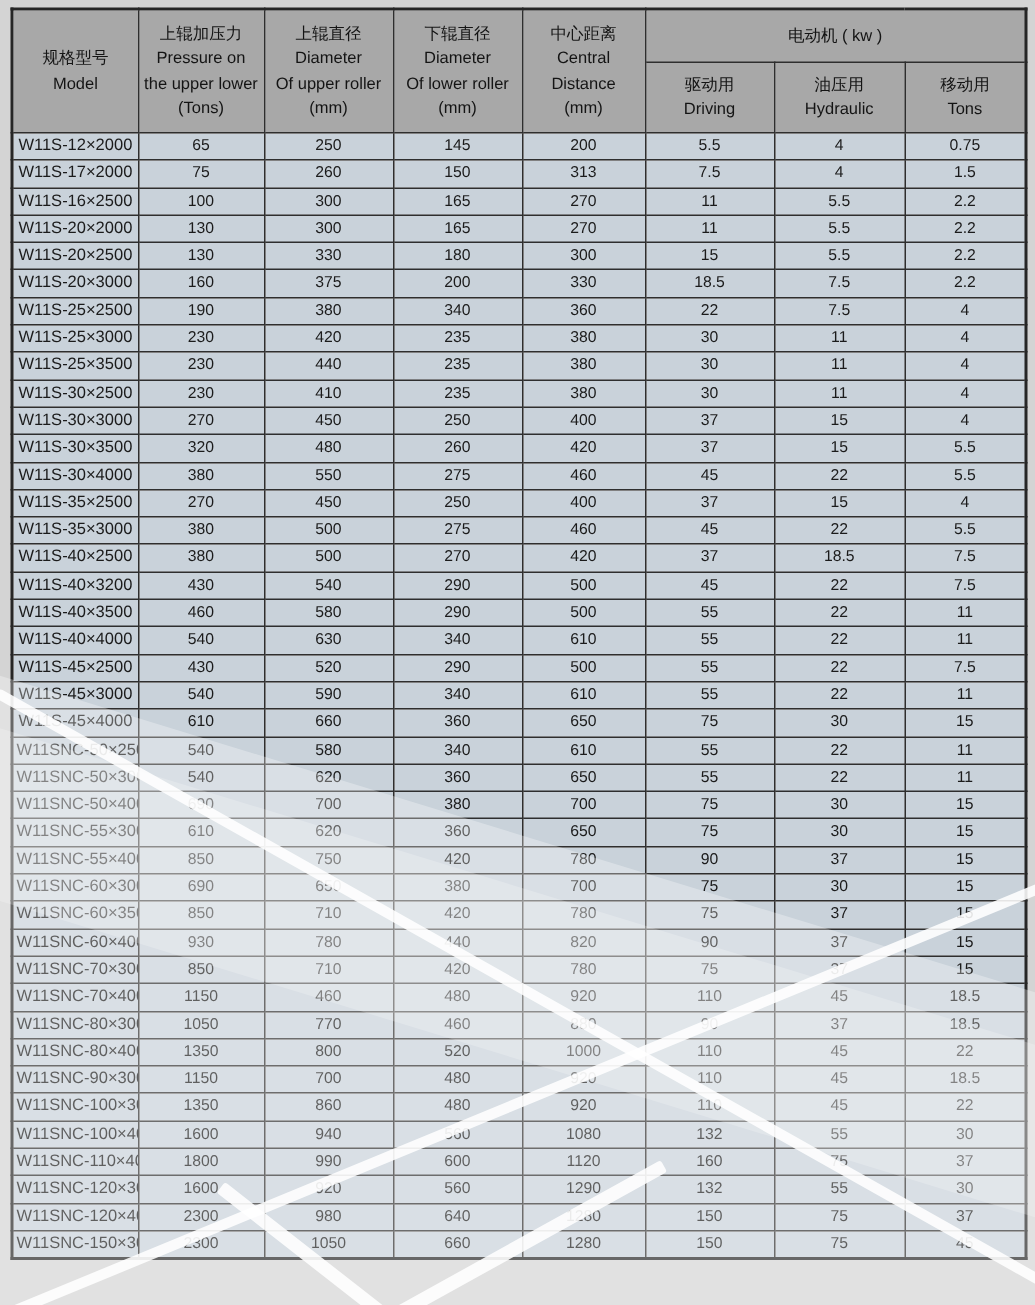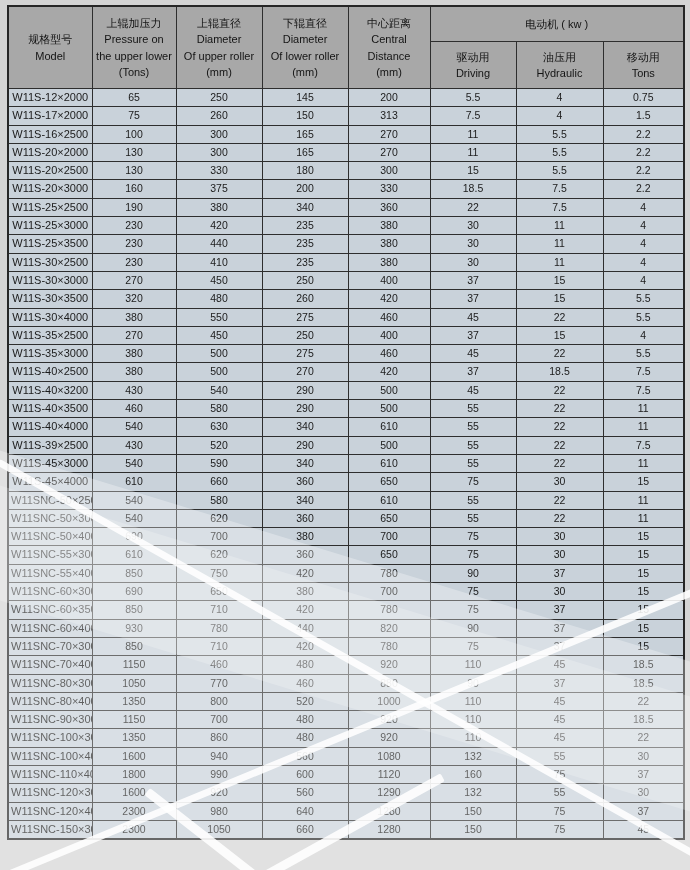--- a/index.html
+++ b/index.html
@@ -292,21 +292,21 @@
           <td class="model-cell">W11S-40×4000</td>
           <td>540</td>
           <td>630</td>
           <td>340</td>
           <td>610</td>
           <td>55</td>
           <td>22</td>
           <td>11</td>
         </tr>
         <tr>
-          <td class="model-cell">W11S-39×2500</td>
+          <td class="model-cell">W11S-45×2500</td>
           <td>430</td>
           <td>520</td>
           <td>290</td>
           <td>500</td>
           <td>55</td>
           <td>22</td>
           <td>7.5</td>
         </tr>
         <tr>
           <td class="model-cell">W11S-45×3000</td>

